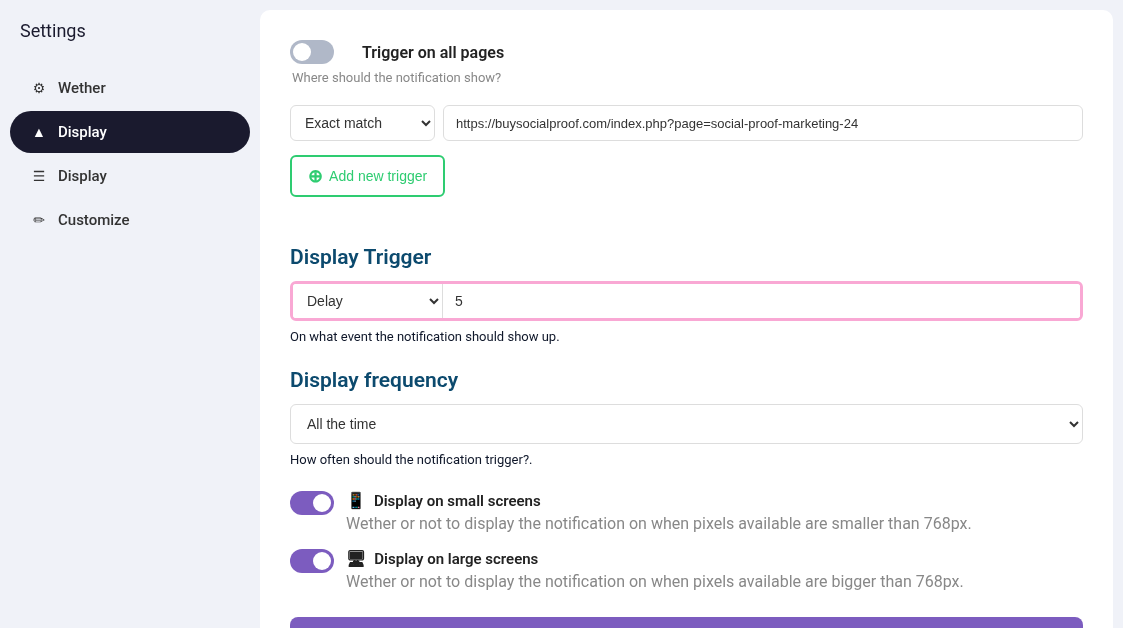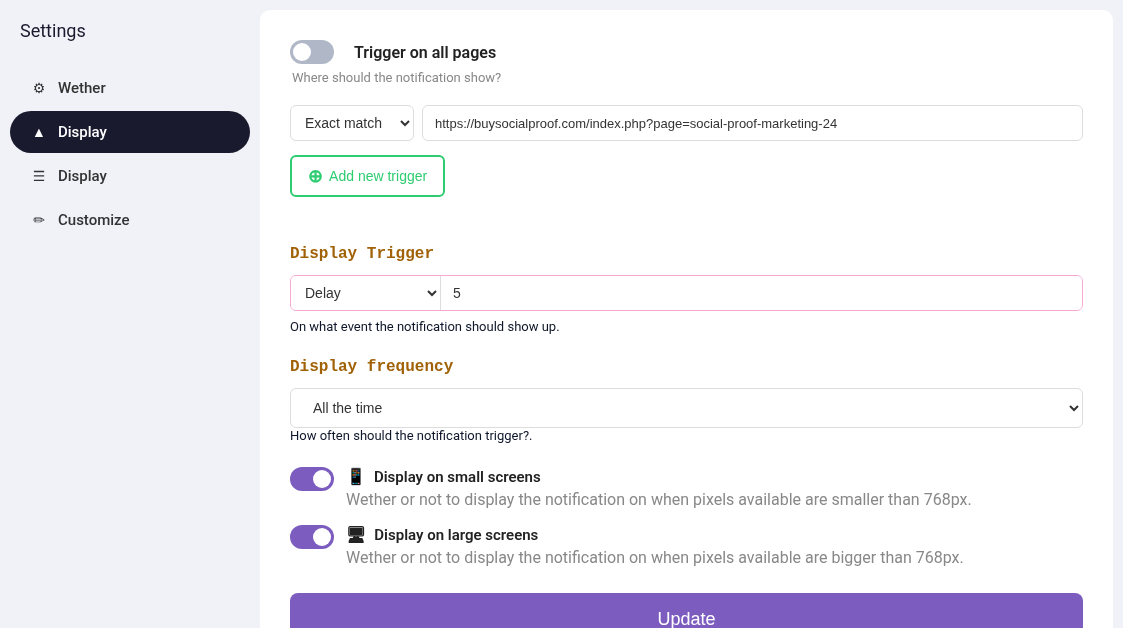--- a/index.html
+++ b/index.html
@@ -50,21 +50,21 @@
       border-radius: 10px;
       padding: 30px 30px 30px 30px;
       overflow-y: auto;
     }
     .section {
       margin-bottom: 24px;
     }
     .trigger-all-pages {
       display: flex;
       align-items: center;
-      gap: 20px;
+      gap: 28px;
       margin-bottom: 6px;
     }
     .trigger-all-pages-label {
       font-size: 16px;
       font-weight: 600;
       color: #222;
     }
     .trigger-sub {
       font-size: 13px;
       color: #888;
@@ -104,21 +104,21 @@
     }
     .toggle-track.on .toggle-knob {
       left: 23px;
     }
     .url-row {
       display: flex;
       gap: 8px;
       margin-bottom: 14px;
     }
     .select-match {
-      width: 124px;
+      width: 145px;
       padding: 8px 10px;
       border: 1px solid #ddd;
       border-radius: 6px;
       font-size: 14px;
       color: #333;
       background: #fff;
       appearance: auto;
     }
     .url-input {
       flex: 1;
@@ -136,30 +136,29 @@
       background: #fff;
       color: #2ecc71;
       padding: 8px 16px;
       border-radius: 6px;
       font-size: 14px;
       font-weight: 500;
       cursor: pointer;
       margin-bottom: 24px;
     }
     .section-title {
-      font-size: 16px;
+      font-size: 21px;
       font-weight: 600;
-      color: #a16207;
+      color: #0c4a6e;
       margin-bottom: 12px;
-      font-family: Liberation Mono, monospace;
     }
     .delay-row {
       display: flex;
       gap: 0;
-      border: 1px solid #f9a8d4;
+      border: 3px solid #f9a8d4;
       border-radius: 6px;
       overflow: hidden;
       margin-bottom: 8px;
     }
     .select-delay {
       width: 150px;
       padding: 8px 10px;
       border: none;
       border-right: 1px solid #ddd;
       font-size: 14px;
@@ -175,27 +174,28 @@
       color: #333;
       outline: none;
     }
     .hint-text {
       font-size: 13px;
       color: #0f172a;
       margin-bottom: 18px;
     }
     .select-frequency {
       width: 100%;
-      padding: 10px 18px;
+      padding: 10px 12px;
       border: 1px solid #ddd;
       border-radius: 6px;
       font-size: 14px;
       color: #333;
       background: #fff;
       appearance: auto;
+      margin-bottom: 8px;
     }
     .toggle-row {
       display: flex;
       align-items: flex-start;
       gap: 12px;
       margin-bottom: 16px;
     }
     .toggle-label-group {
       display: flex;
       flex-direction: column;

